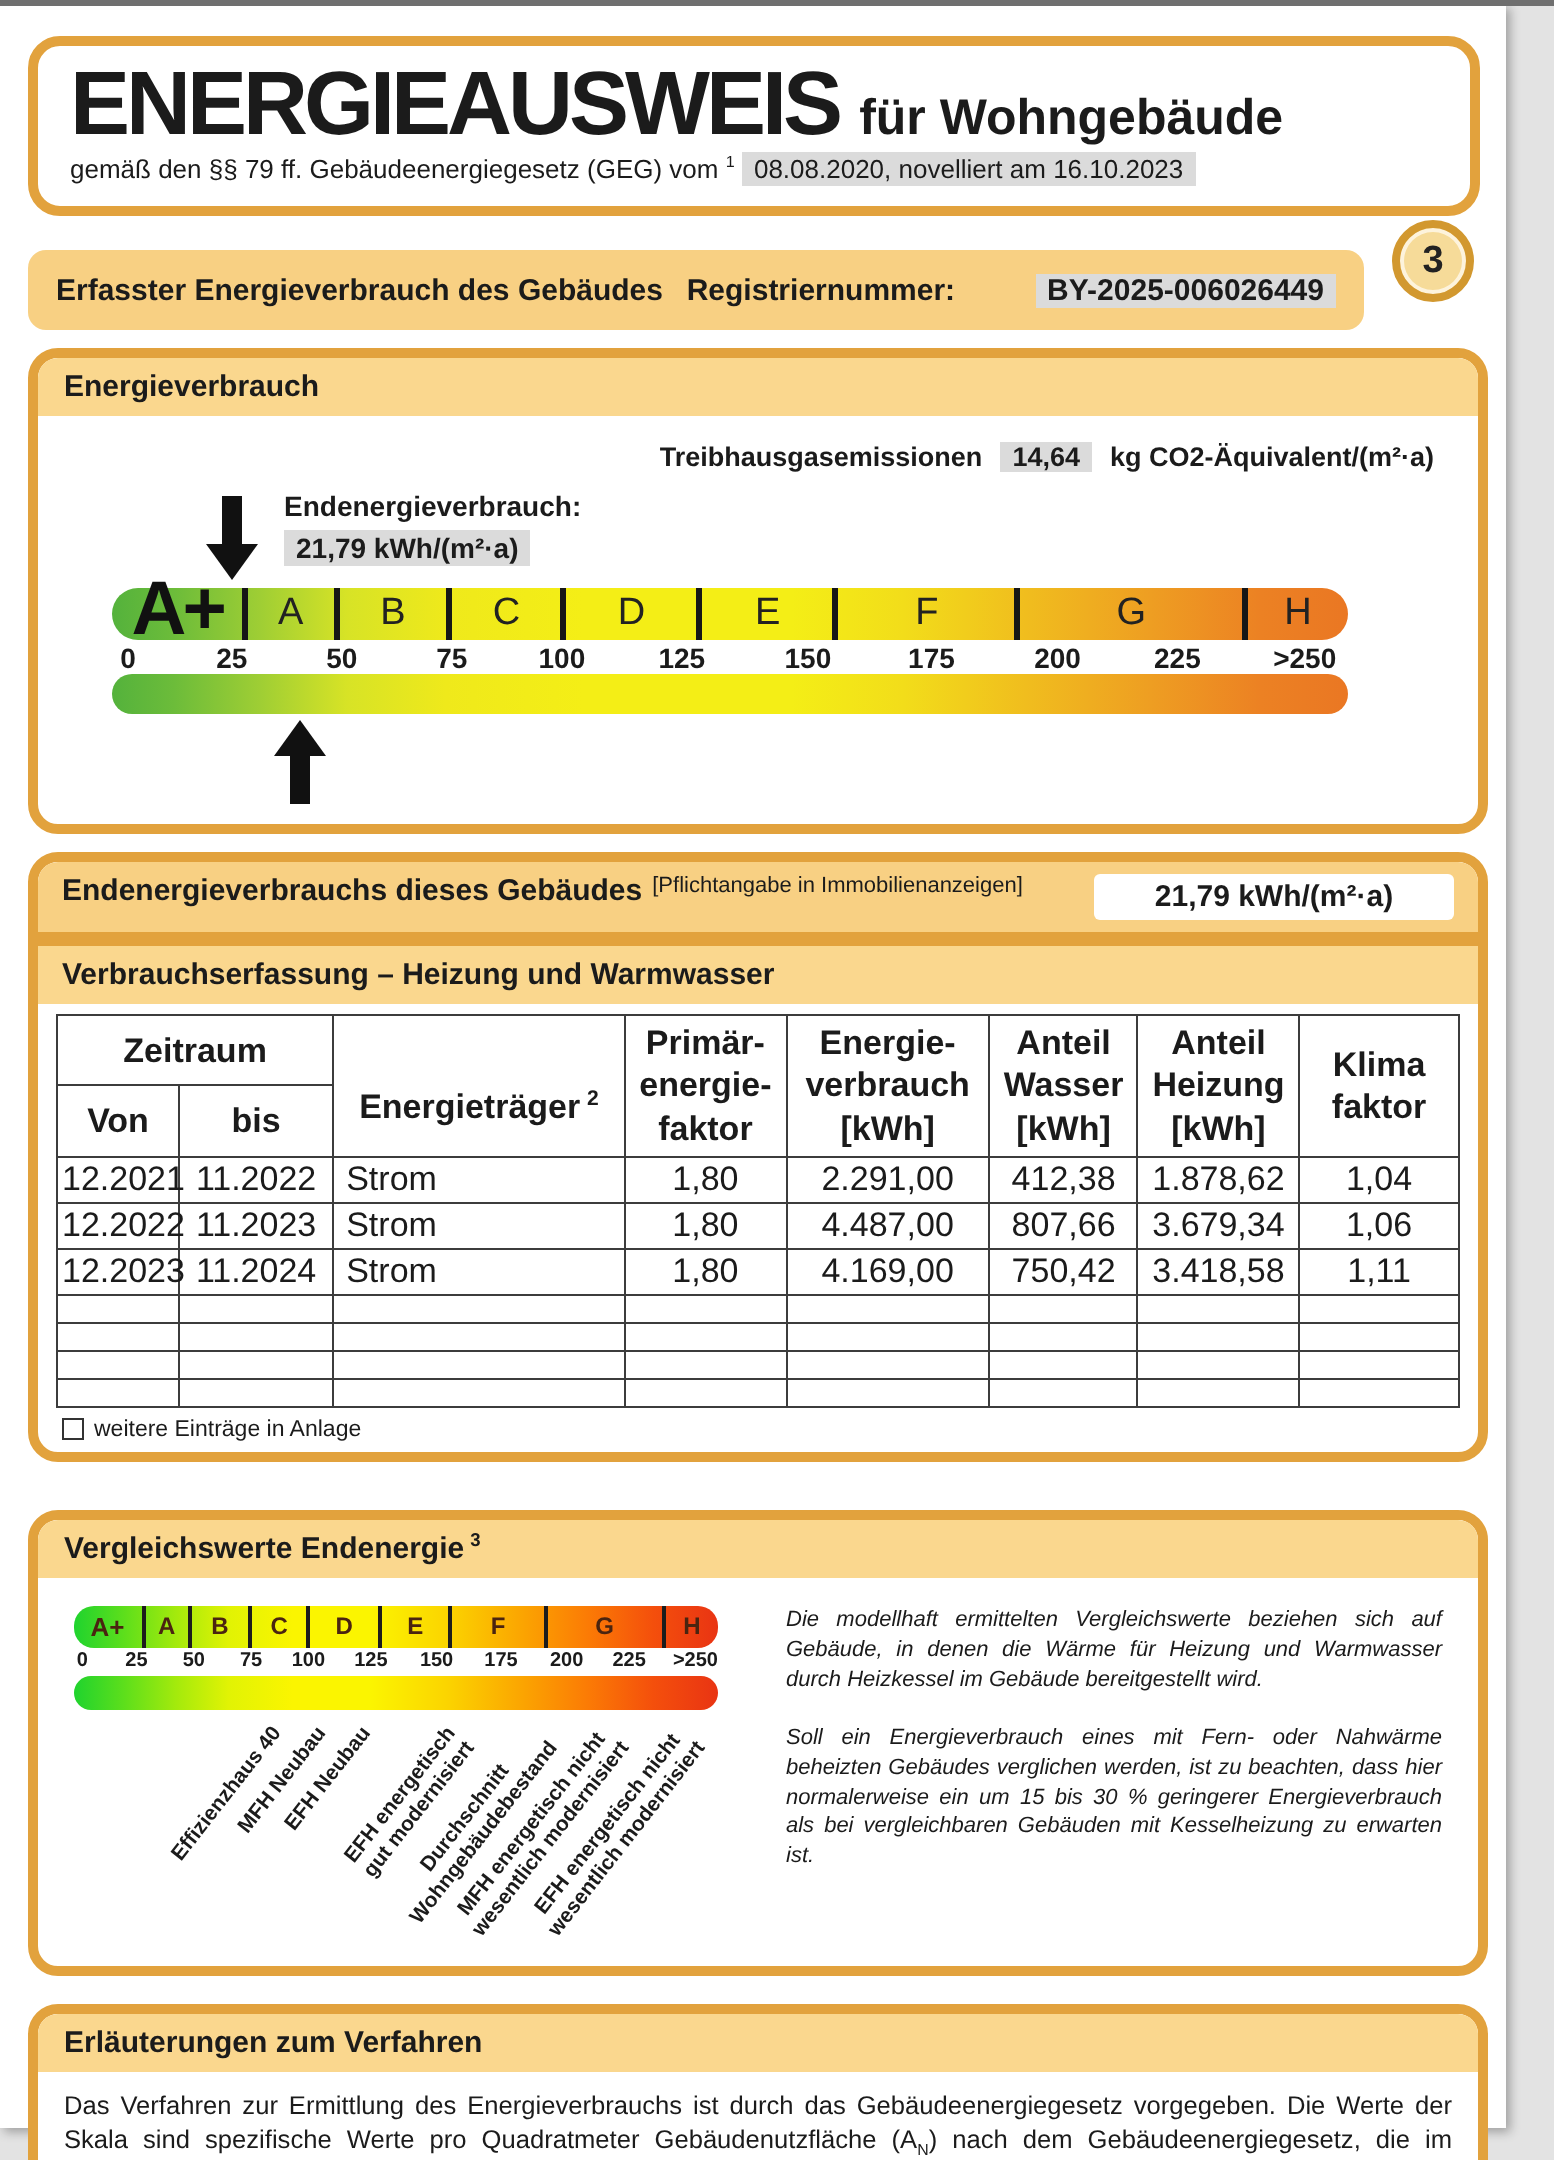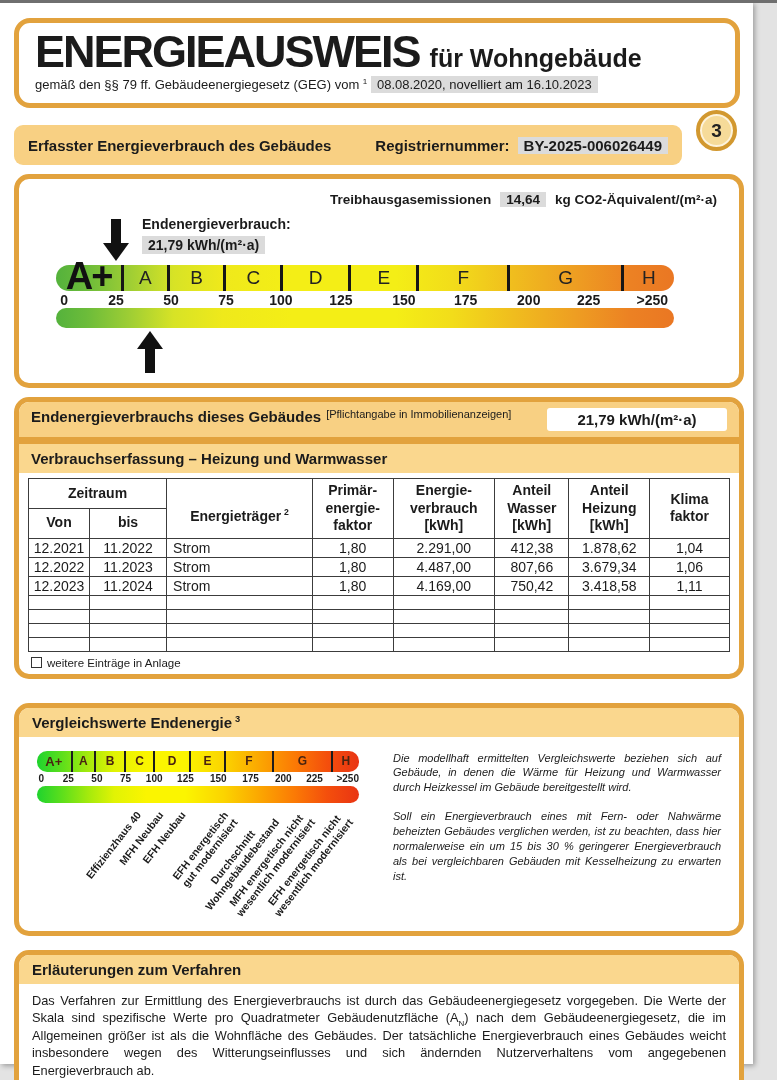--- a/index.html
+++ b/index.html
@@ -61,21 +61,21 @@
   .end-labels{position:absolute;top:-50px;left:86px;font-size:14px;line-height:1.3;}
   .primary-labels{position:absolute;top:68px;left:124px;font-size:14px;line-height:1.3;}
 
   
   .decl-note{font-size:11px;font-weight:400;margin-left:5px;}
   .decl-value{margin-left:auto;background:#fff;border-radius:3px;padding:3px 10px;
     font-size:15px;font-weight:700;min-width:160px;text-align:center;}
 
   
   .tbl-body{padding:5px 9px 2px 9px;}
-  table{width:100%;border-collapse:collapse;font-size:14px;table-layout:fixed;}
+  table{width:100%;border-collapse:collapse;font-size:17px;table-layout:fixed;}
   th,td{border:1px solid #3c3c3c;padding:1px 2px;text-align:center;}
   th{font-weight:700;white-space:pre-line;line-height:1.25;padding:3px 2px;}
   td{height:16px;}
   td.cell-left{text-align:left;padding-left:6px;}
   tr.empty td{height:11px;}
   .more-row{font-size:11.5px;padding:5px 2px 3px 3px;display:flex;align-items:center;gap:5px;}
   .cbx{width:9px;height:9px;border:1px solid #333;display:inline-block;background:#fff;}
 
   
   .cmp-body{display:flex;padding:14px 12px 6px 8px;}
@@ -115,25 +115,26 @@
     <div class="subtitle">
       <span>gemäß den §§ 79 ff. Gebäudeenergiegesetz (GEG) vom</span>
       <sup>1</sup>
       <span class="chip">08.08.2020, novelliert am 16.10.2023</span>
     </div>
   </div>
 
   <div class="reg-bar">
     <span class="lbl">Erfasster Energieverbrauch des Gebäudes</span>
     <span class="lbl" style="margin-left:auto;">Registriernummer:</span>
-    <span class="chip" style="font-size:15px;">BY-2025-006026449</span>
+    <span class="chip" style="font-size:15px;margin-left:32px;">BY-2025-006026449</span>
   </div>
   <div class="page-circle">3</div>
 
   <div class="sec-box">
+    <div class="sec-head">Energieverbrauch</div>
     <div class="ev-body">
       <div class="ghg-row">
         <span class="b">Treibhausgasemissionen</span>
         <span class="chip" style="font-size:13.5px;">14,64</span>
         <span class="b">kg CO2-Äquivalent/(m²·a)</span>
       </div>
       <div class="scale-wrap">
         <div class="down-arrow">
           <div class="arrow-stem"></div>
             <div class="arrow-head-down"></div>

